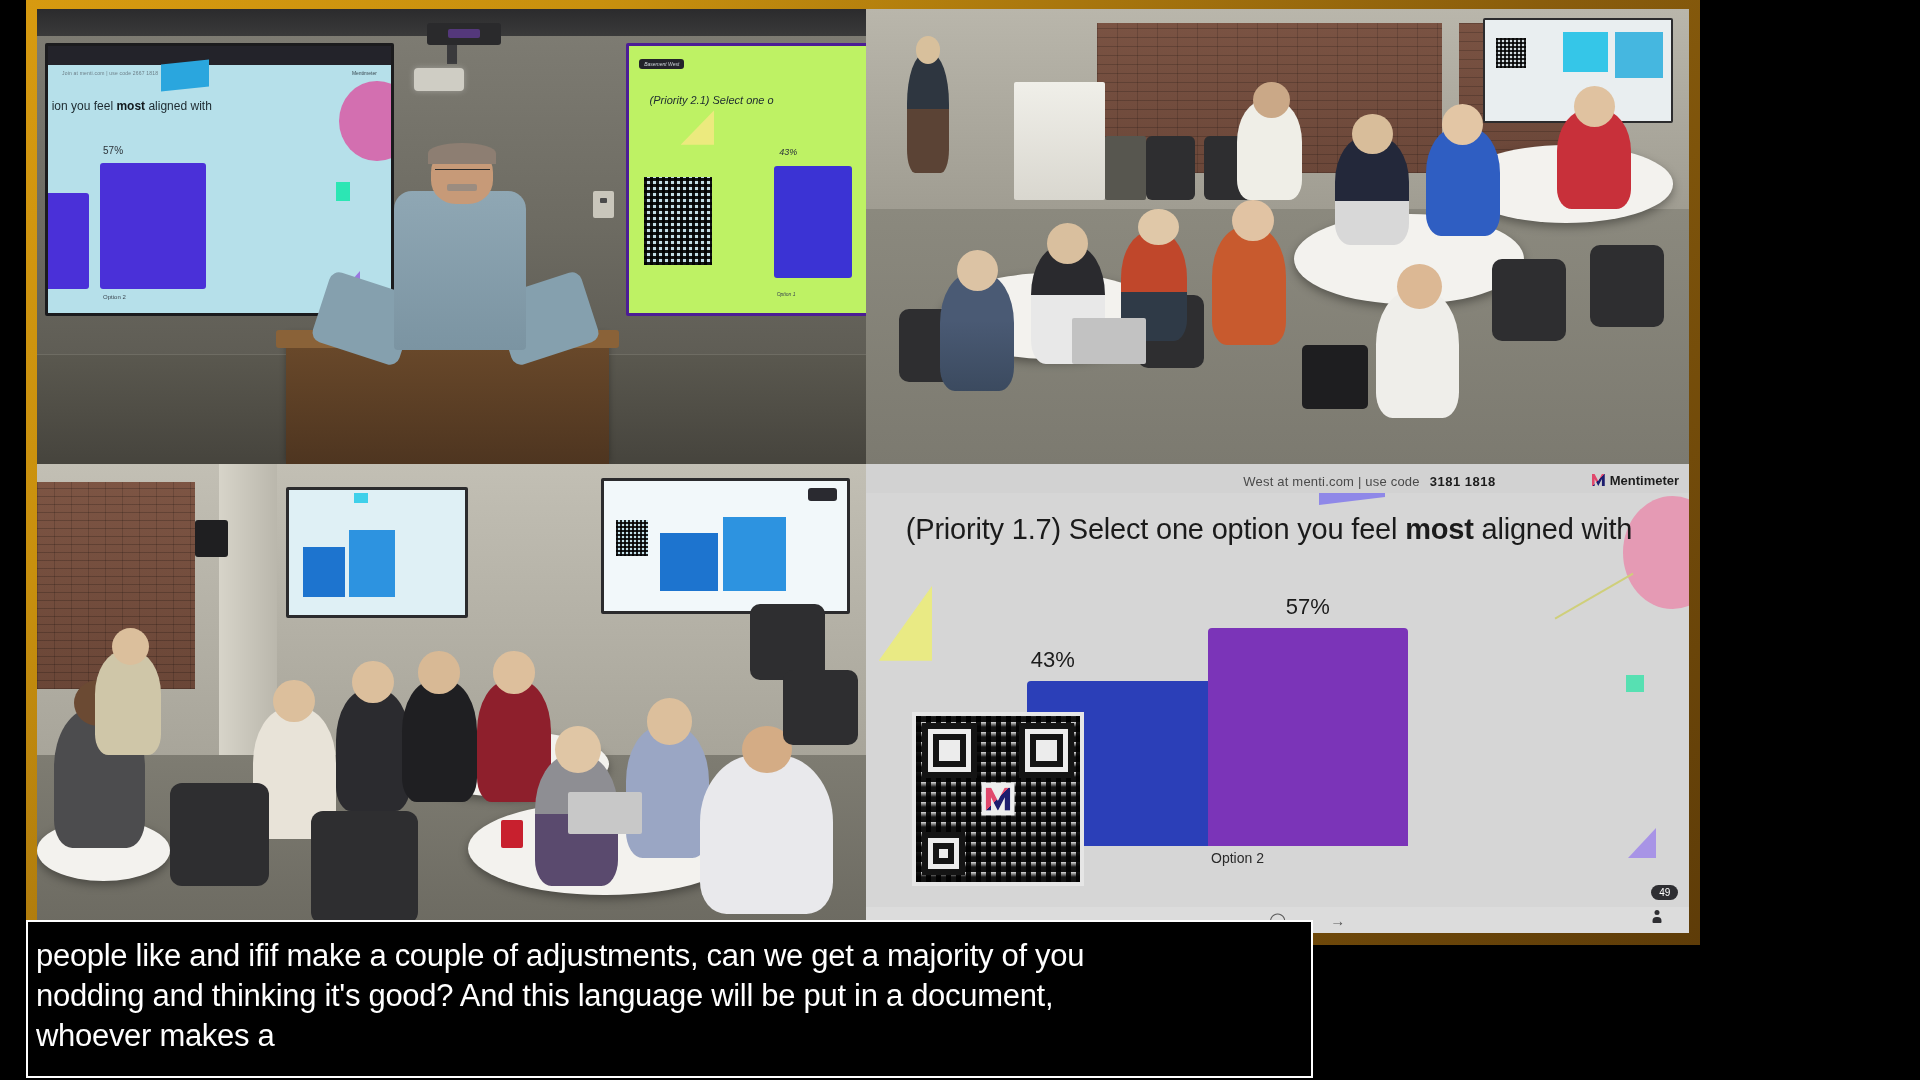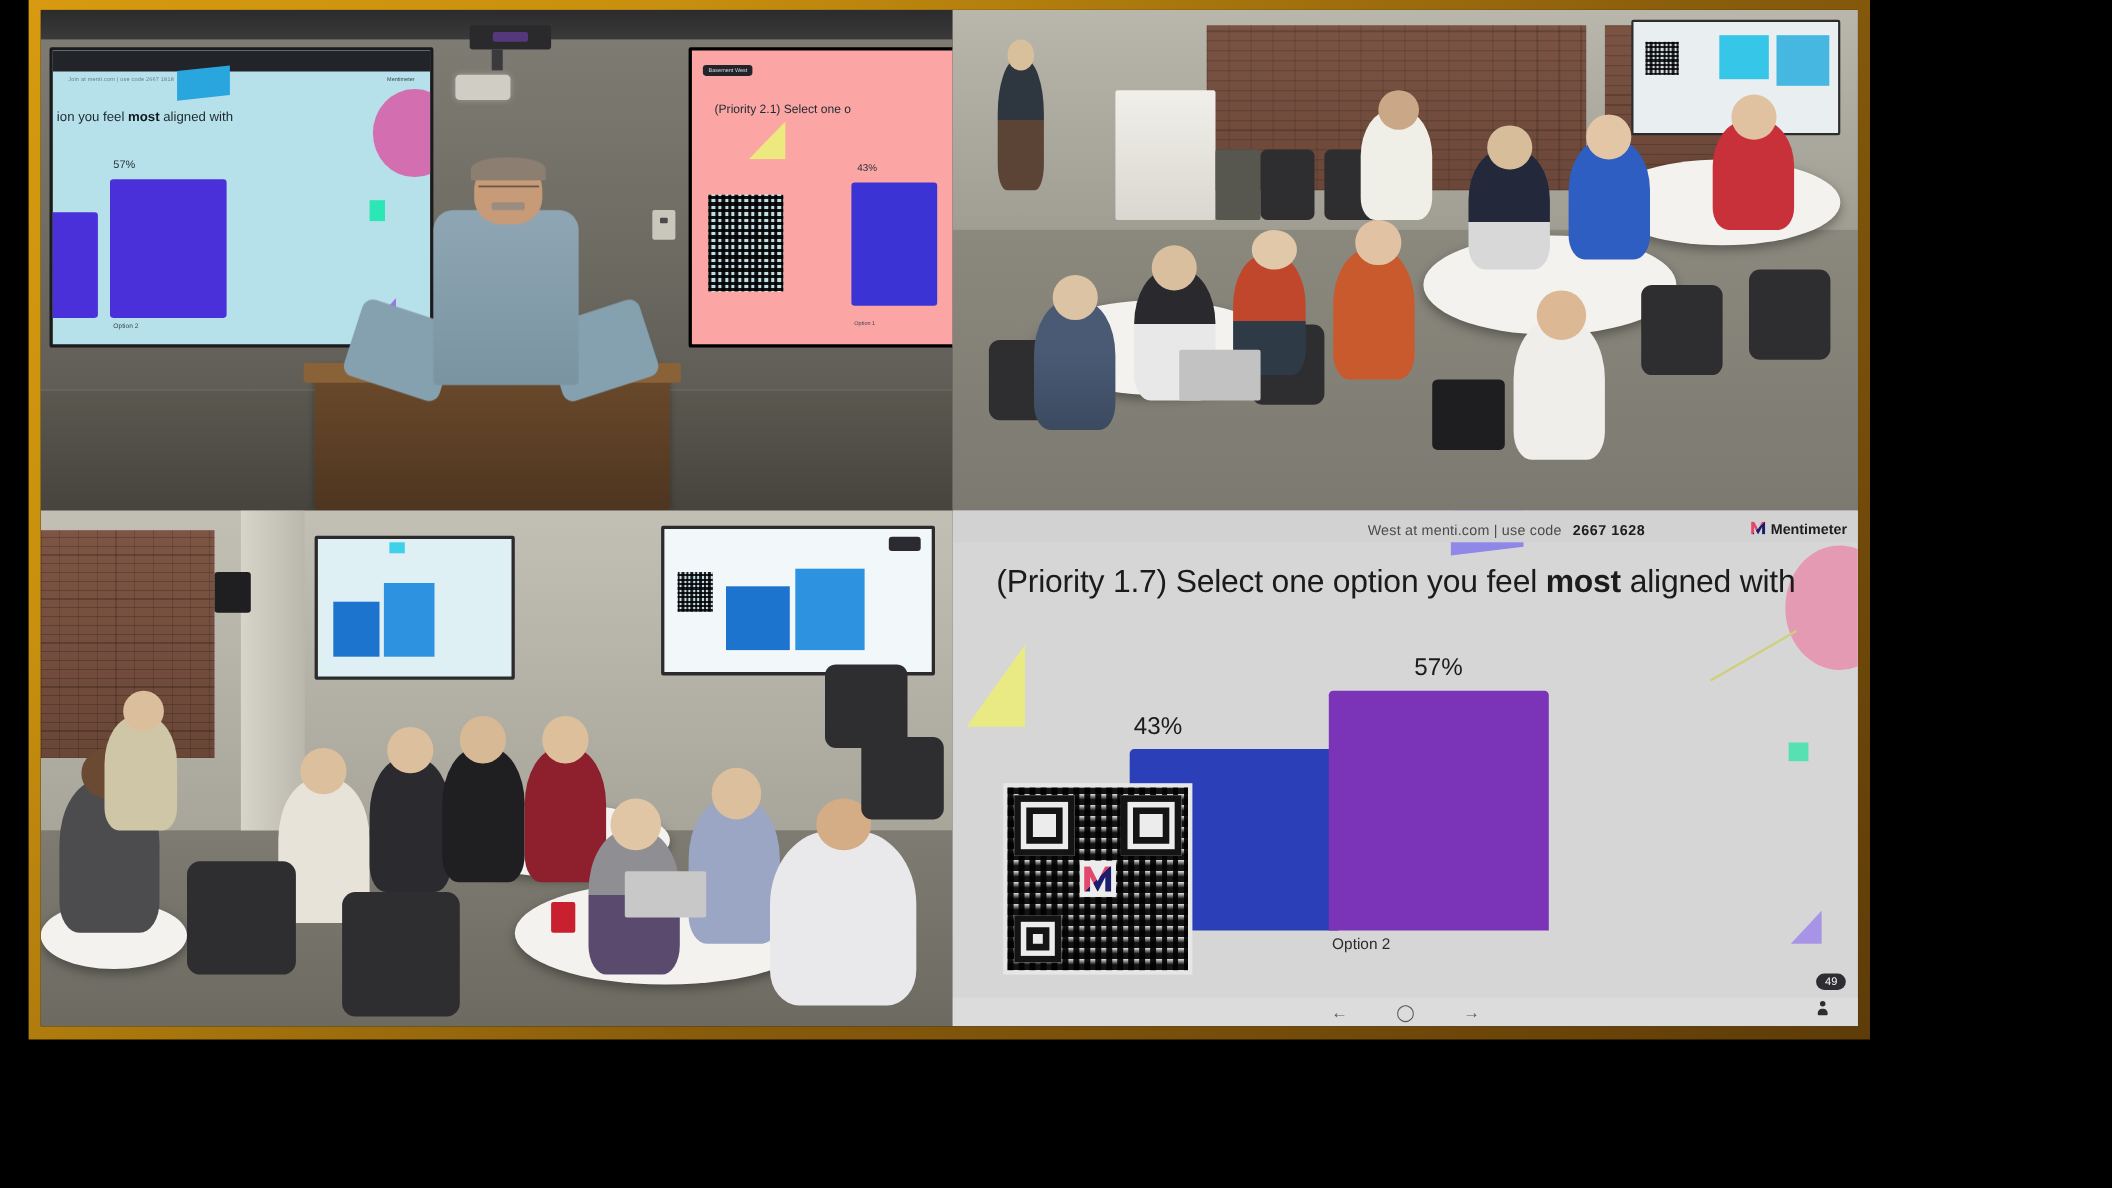--- a/index.html
+++ b/index.html
@@ -70,21 +70,21 @@
     background:#d36fb0; border-radius:50%; }
   .tl-screen-a .dec-green{ position:absolute; right:12%; top:51%; width:4%; height:7%;
     background:#2ce6b4; }
   .tl-screen-a .dec-tri{ position:absolute; right:9%; bottom:9%; width:0; height:0;
     border-left:16px solid transparent; border-bottom:18px solid #9a78e0; }
   .tl-screen-a .pagerpill{ position:absolute; right:5%; bottom:2%; width:9%; height:5%;
     background:#2b3238; border-radius:6px; }
 
   
   .tl-screen-b{ position:absolute; left:71%; top:7.5%; width:32%; height:60%;
-    background:#fca5a5; border:3px solid #000000; border-radius:2px; overflow:hidden; }
+    background:#bef264; border:3px solid #4c1d95; border-radius:2px; overflow:hidden;font-style:italic; }
   .tl-screen-b .badge{ position:absolute; left:4%; top:5%;
     background:#23232a; color:#cfd6da; font-size:5px; padding:2px 5px; border-radius:3px;
     white-space:nowrap; }
   .tl-screen-b .qtext{ position:absolute; left:8%; top:18%; font-size:11px; color:#1d2a30;
     white-space:nowrap; }
   .tl-screen-b .pct{ position:absolute; left:58%; top:38%; font-size:9px; color:#2b3238; }
   .tl-screen-b .bar{ position:absolute; left:56%; top:45%; width:30%; height:42%;
     background:#3b33d4; border-radius:3px; }
   .tl-screen-b .optlbl{ position:absolute; left:57%; bottom:6%; font-size:5px; color:#3b4650; }
   .tl-screen-b .qr{ position:absolute; left:6%; top:49%; width:26%; height:33%;
@@ -415,21 +415,21 @@
 
           <div class="d-yellow"></div>
           <div class="d-blue"></div>
           <div class="d-pink"></div>
           <div class="d-green"></div>
           <div class="d-tri"></div>
           <div class="d-line"></div>
 
           <div class="menti-top"></div>
           <div class="menti-join">
-            <span>West at menti.com | use code</span><span class="code">2667 1628</span>
+            <span>West at menti.com | use code</span><span class="code">3181 1818</span>
           </div>
           <div class="menti-brand">
             <span class="mark"></span>
             <span>Mentimeter</span>
           </div>
 
           <div class="menti-q"><span>(Priority 1.7) Select one option you feel </span><b>most</b><span> aligned with</span></div>
 
           <div class="chart-area">
 
@@ -467,14 +467,20 @@
           <div class="count-person">
             <span class="h"></span>
               <span class="b"></span>
           </div>
         </div>
       </div>
 
     </div>
   </div>
 
+  <div id="caption-box">
+    <div class="cline clip">&nbsp;</div>
+    <div class="cline">people like and ifif make a couple of adjustments, can we get a majority of you</div>
+    <div class="cline">nodding and thinking it's good? And this language will be put in a document,</div>
+    <div class="cline">whoever makes a</div>
+  </div>
 
 </div>
 
 </body></html>

